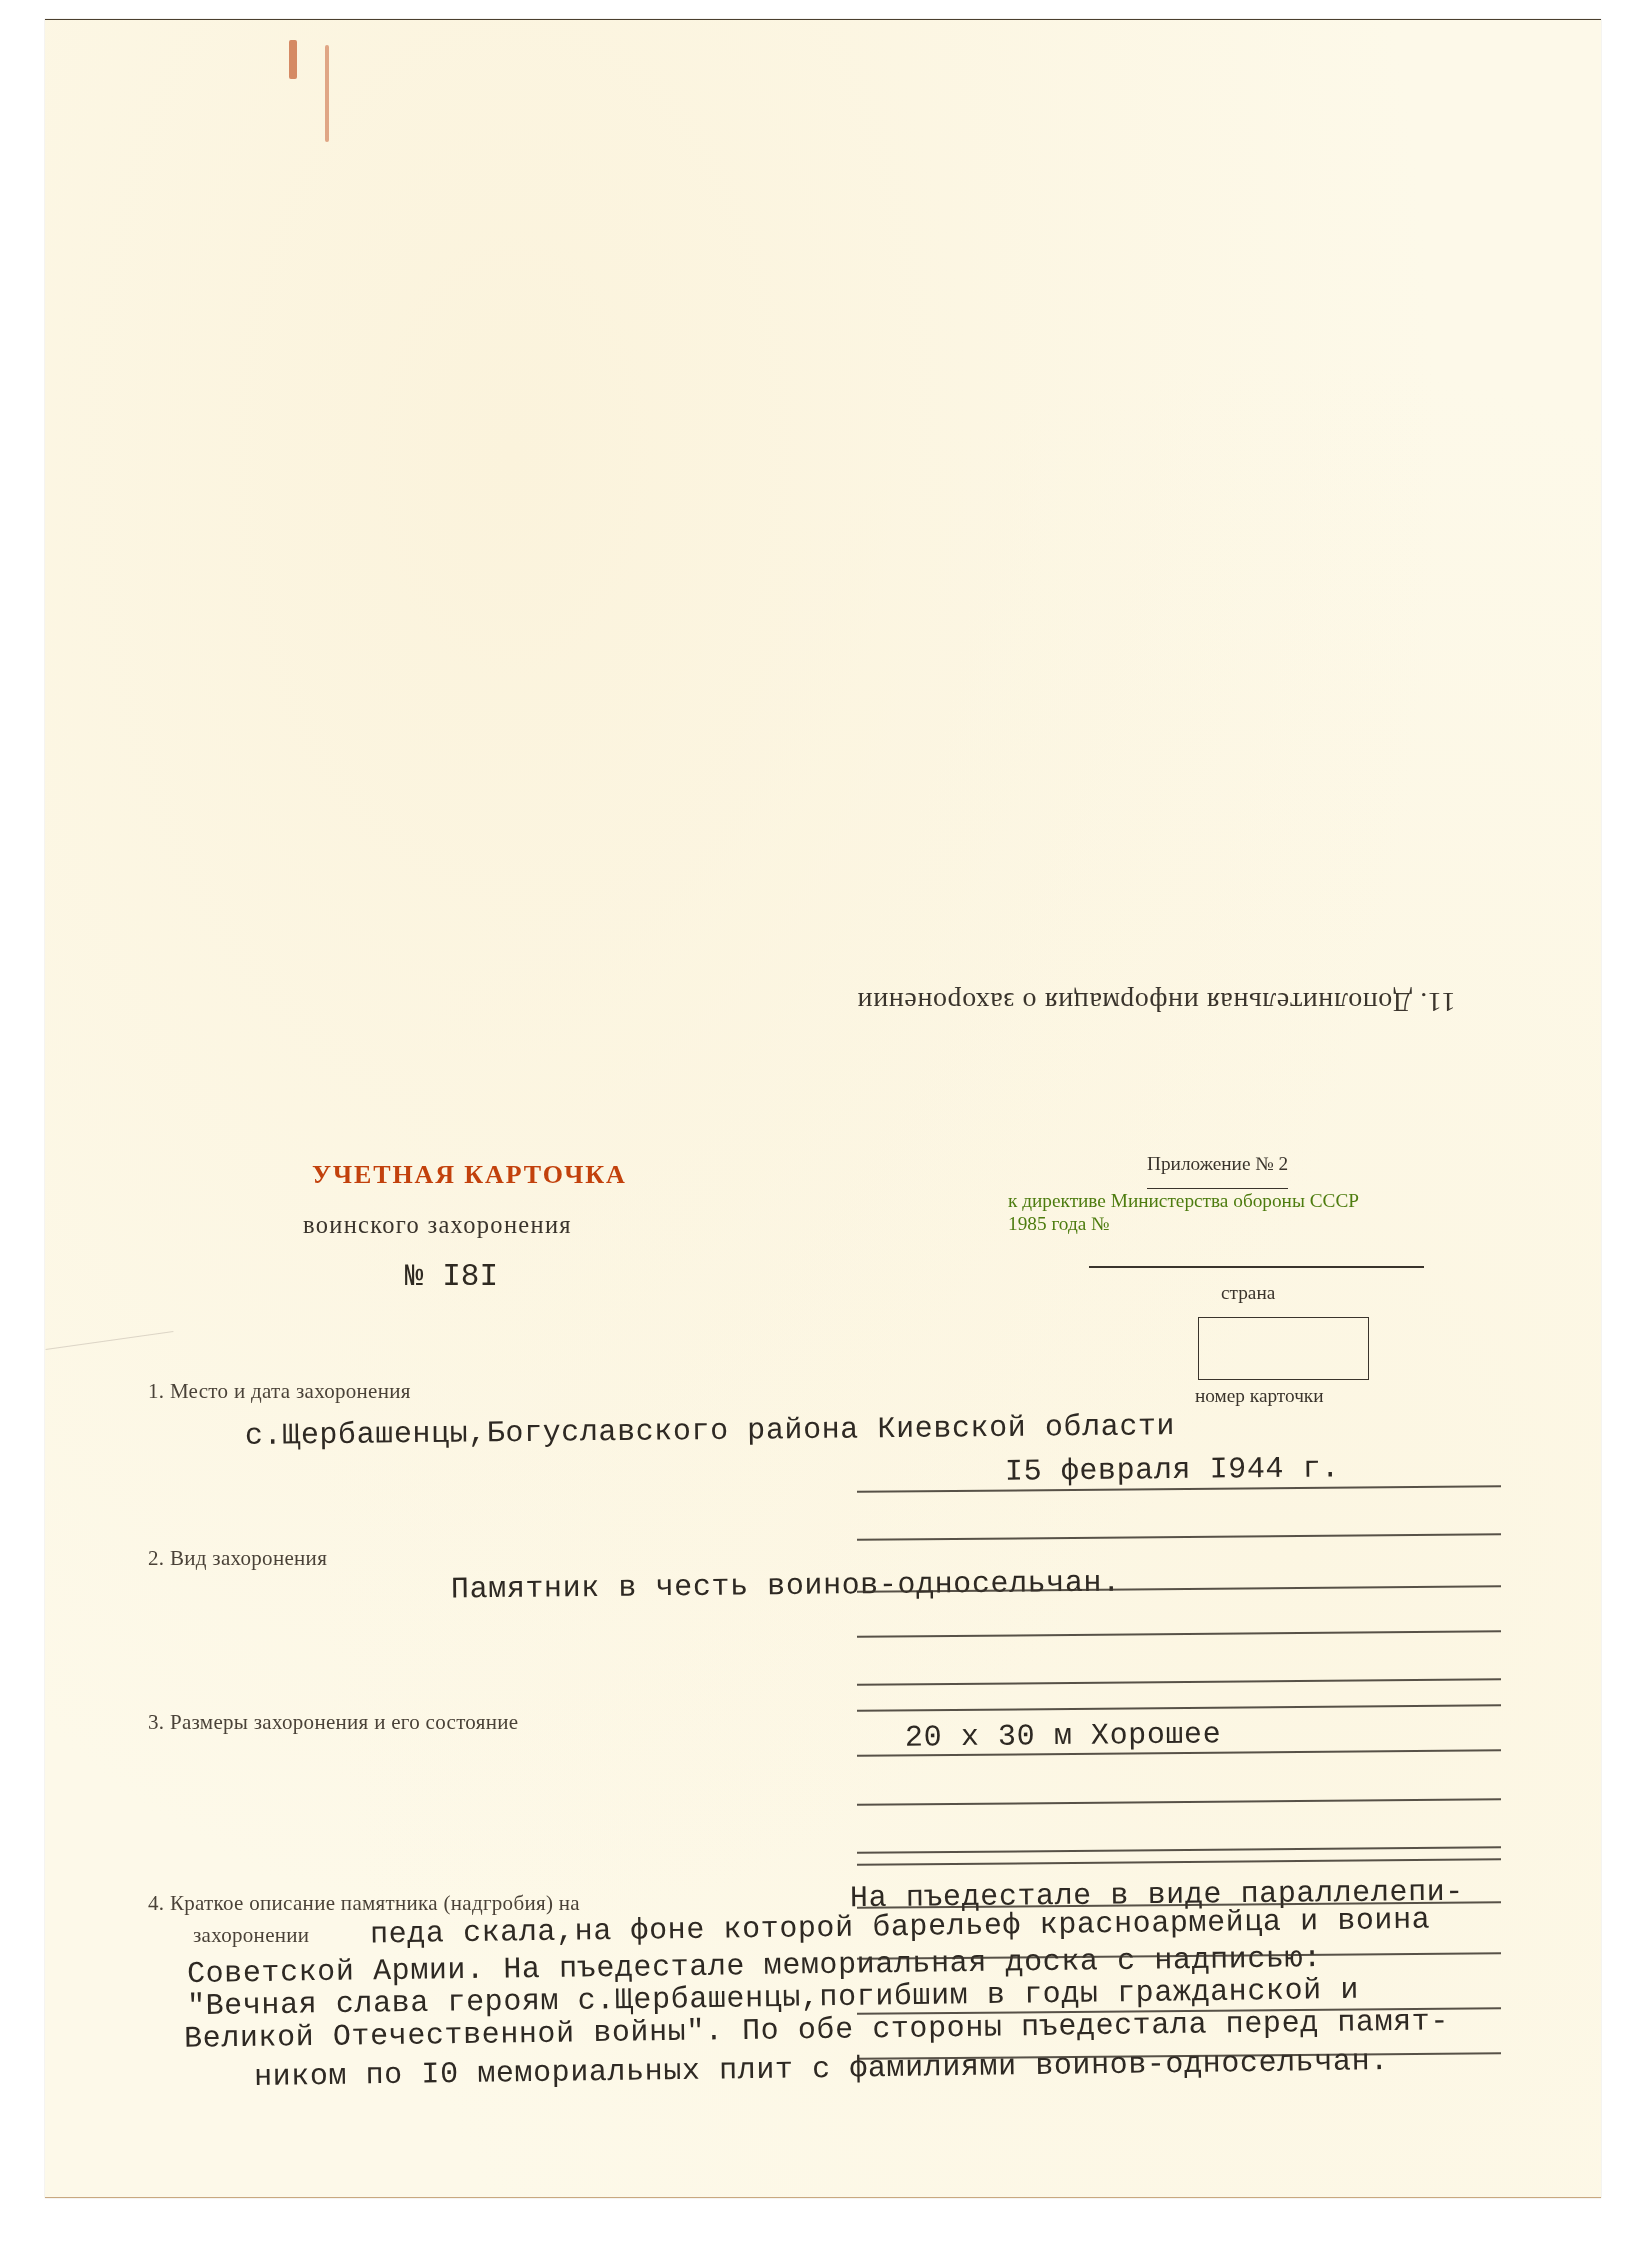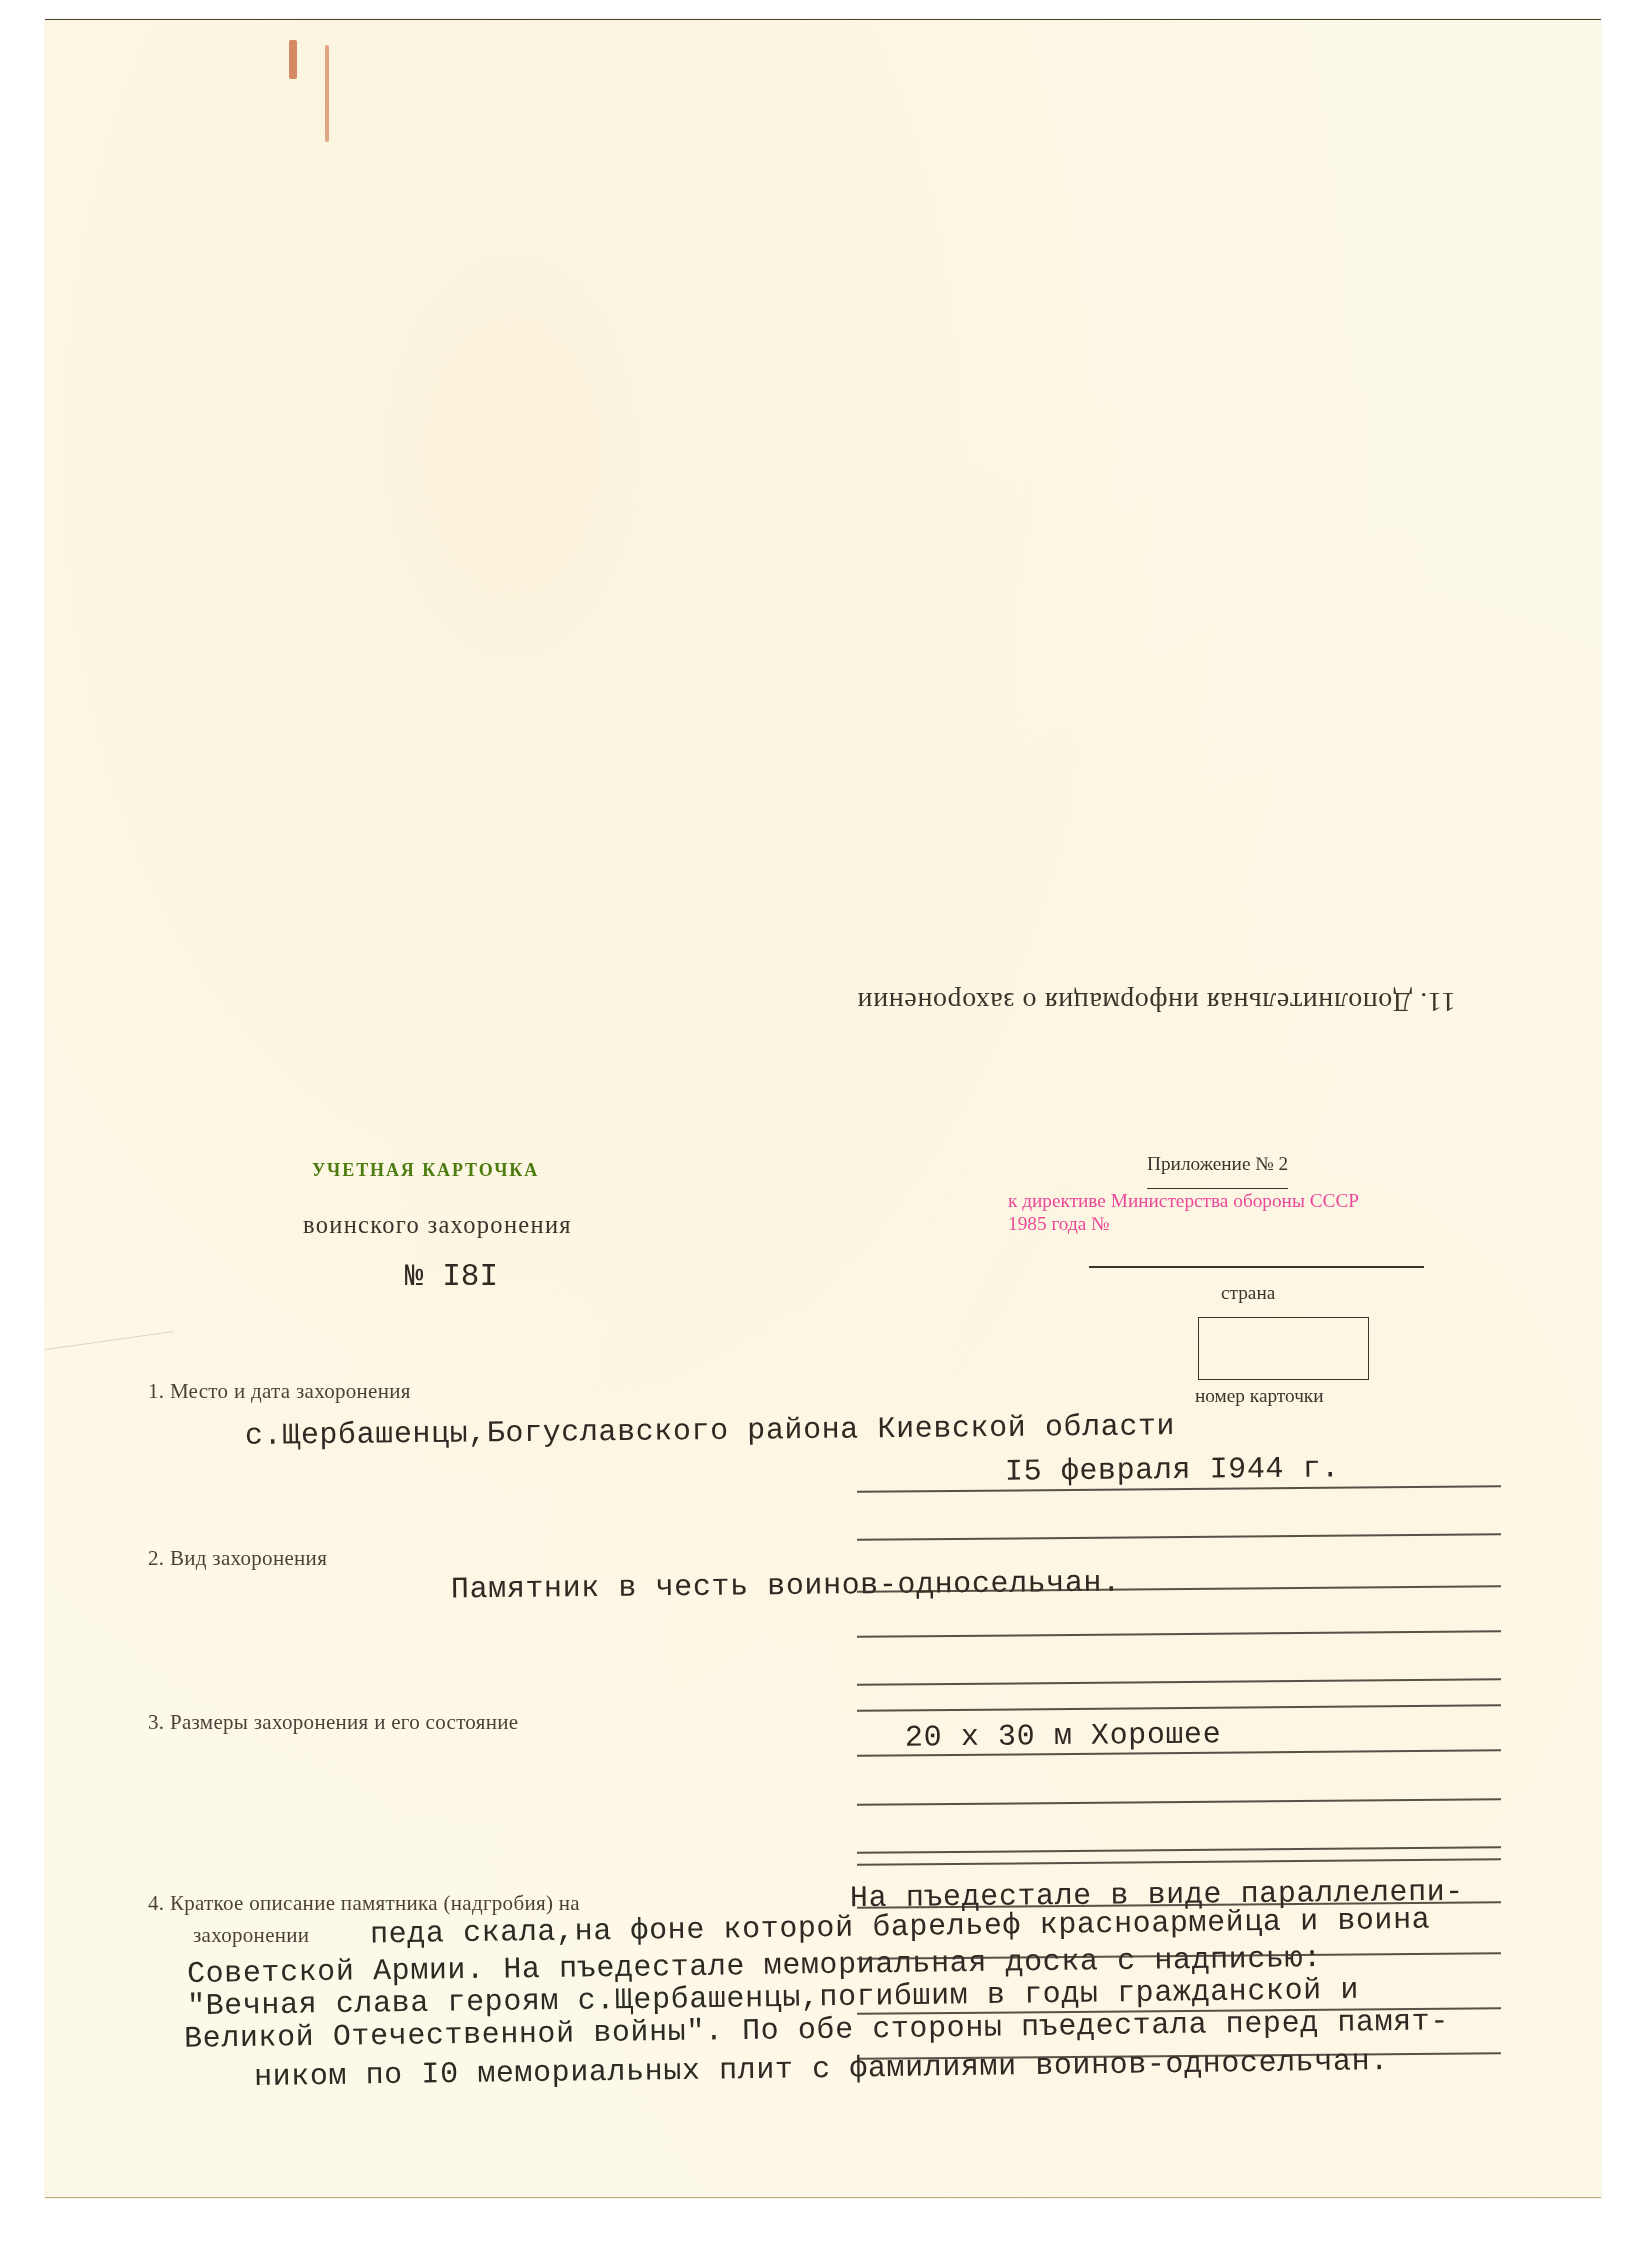--- a/index.html
+++ b/index.html
@@ -19,25 +19,25 @@
     }
     .abs { position: absolute; }
     .stain { position: absolute; background: #c8653a; opacity: 0.75; border-radius: 1.9px; }
     .fold { position: absolute; left: 45px; top: 1340px; width: 129px; height: 1.3px; background: rgba(160,150,140,0.35); transform: rotate(-8deg); }
     .upside {
       position: absolute; left: 857px; top: 986px;
       transform: rotate(180deg);
       font-family: "Liberation Serif", serif; font-size: 28px; color: #3a342c;
       letter-spacing: 0.6px; white-space: nowrap;
     }
-    .title1 { left: 312px; top: 1160px; font-size: 18px; font-weight: bold; color: #4d7c0f; letter-spacing: 1.9px; }
+    .title1 { left: 312px; top: 1160px; font-size: 26px; font-weight: bold; color: #c2410c; letter-spacing: 1.9px; }
     .title2 { left: 303px; top: 1211px; font-size: 24.5px; color: #3a342c; letter-spacing: 1.3px; }
     .cardno { left: 405px; top: 1259px; font-size: 31px; color: #2f2a22; font-family: "Liberation Mono", monospace; }
     .appx { left: 1147px; top: 1153px; font-size: 19.3px; color: #3a342c; border-bottom: 1.9px solid #3a342c; padding-bottom: 13px; }
-    .directive { left: 1008px; top: 1189px; font-size: 19.3px; color: #ec4899; line-height: 23px; }
+    .directive { left: 1008px; top: 1189px; font-size: 19.3px; color: #4d7c0f; line-height: 23px; }
     .country-line { left: 1089px; top: 1266px; width: 335px; height: 1.9px; background: #3a342c; }
     .country-lbl { left: 1221px; top: 1282px; font-size: 19.3px; color: #3a342c; }
     .cardbox { left: 1198px; top: 1317px; width: 169px; height: 61px; border: 1.9px solid #3a342c; }
     .cardbox-lbl { left: 1195px; top: 1385px; font-size: 19.3px; color: #3a342c; }
     .lbl { font-size: 21px; color: #4a4238; letter-spacing: 0.3px; }
     .typed { font-family: "Liberation Mono", monospace; font-size: 30px; color: #2e2923; white-space: nowrap; letter-spacing: 0.6px; }
     .rule { position: absolute; height: 1.9px; background: #3a342c; left: 857px; width: 644px; transform: rotate(-0.5deg); opacity: 0.85; }
   </style>
 </head>
 <body>

